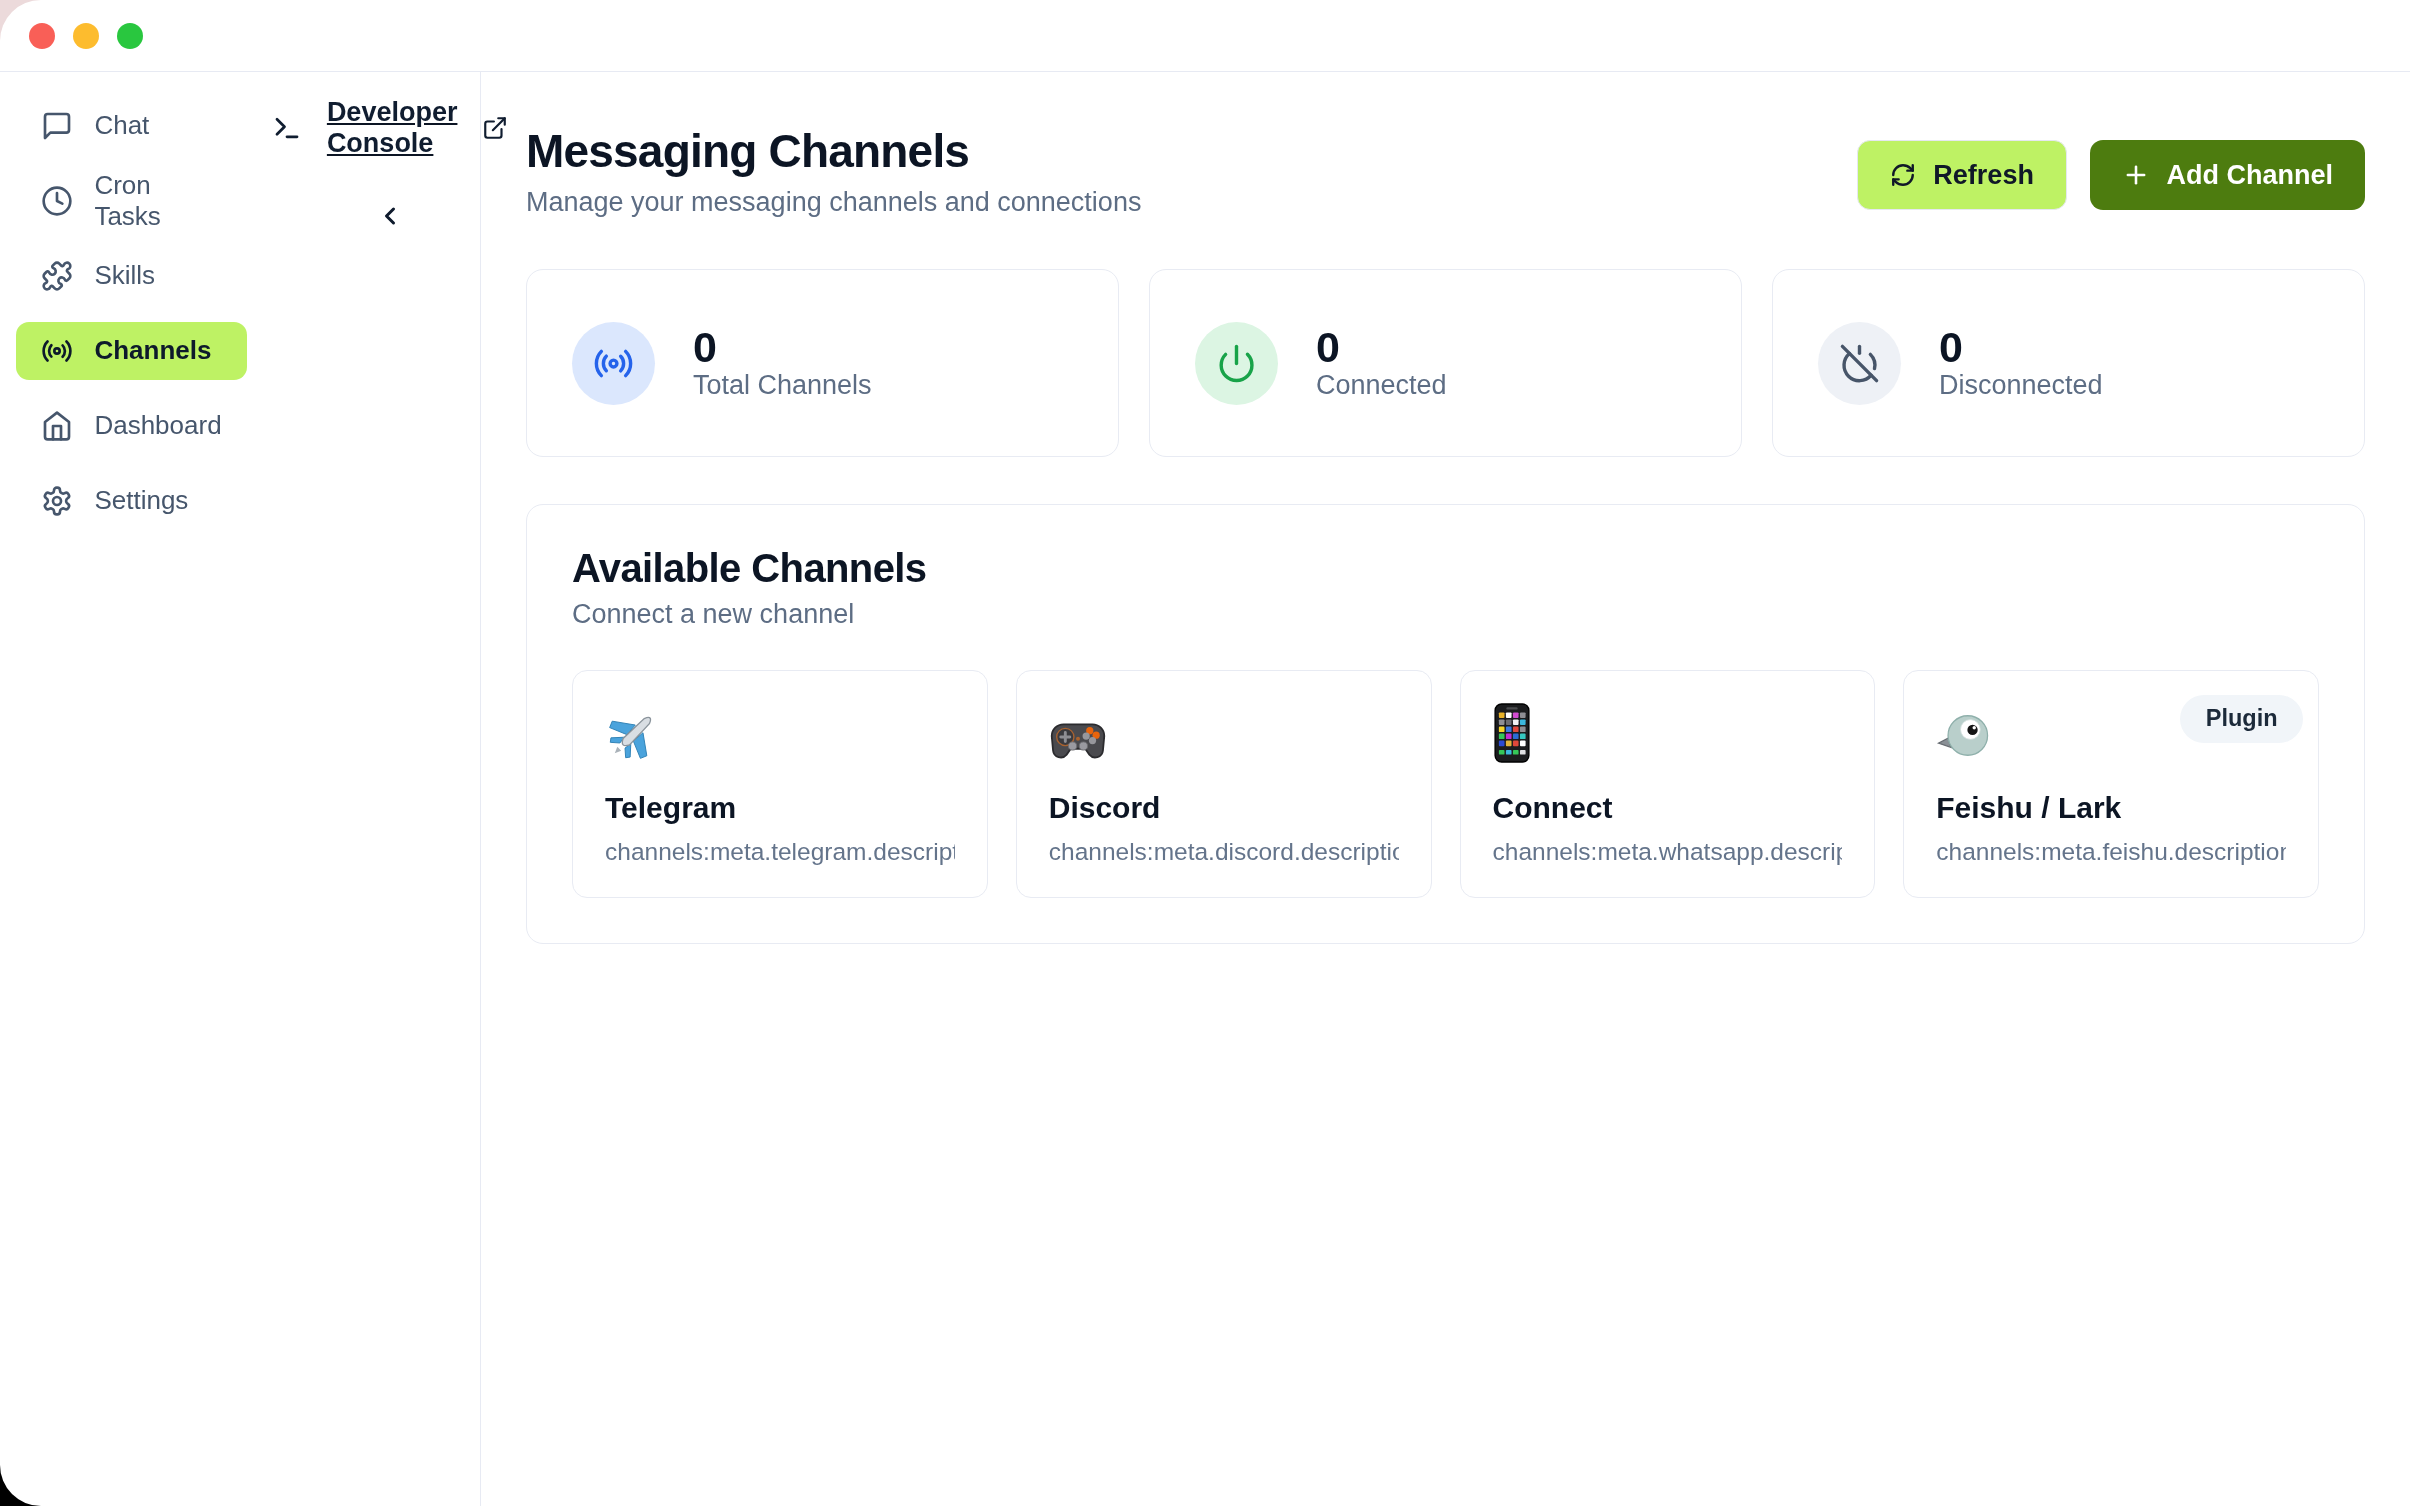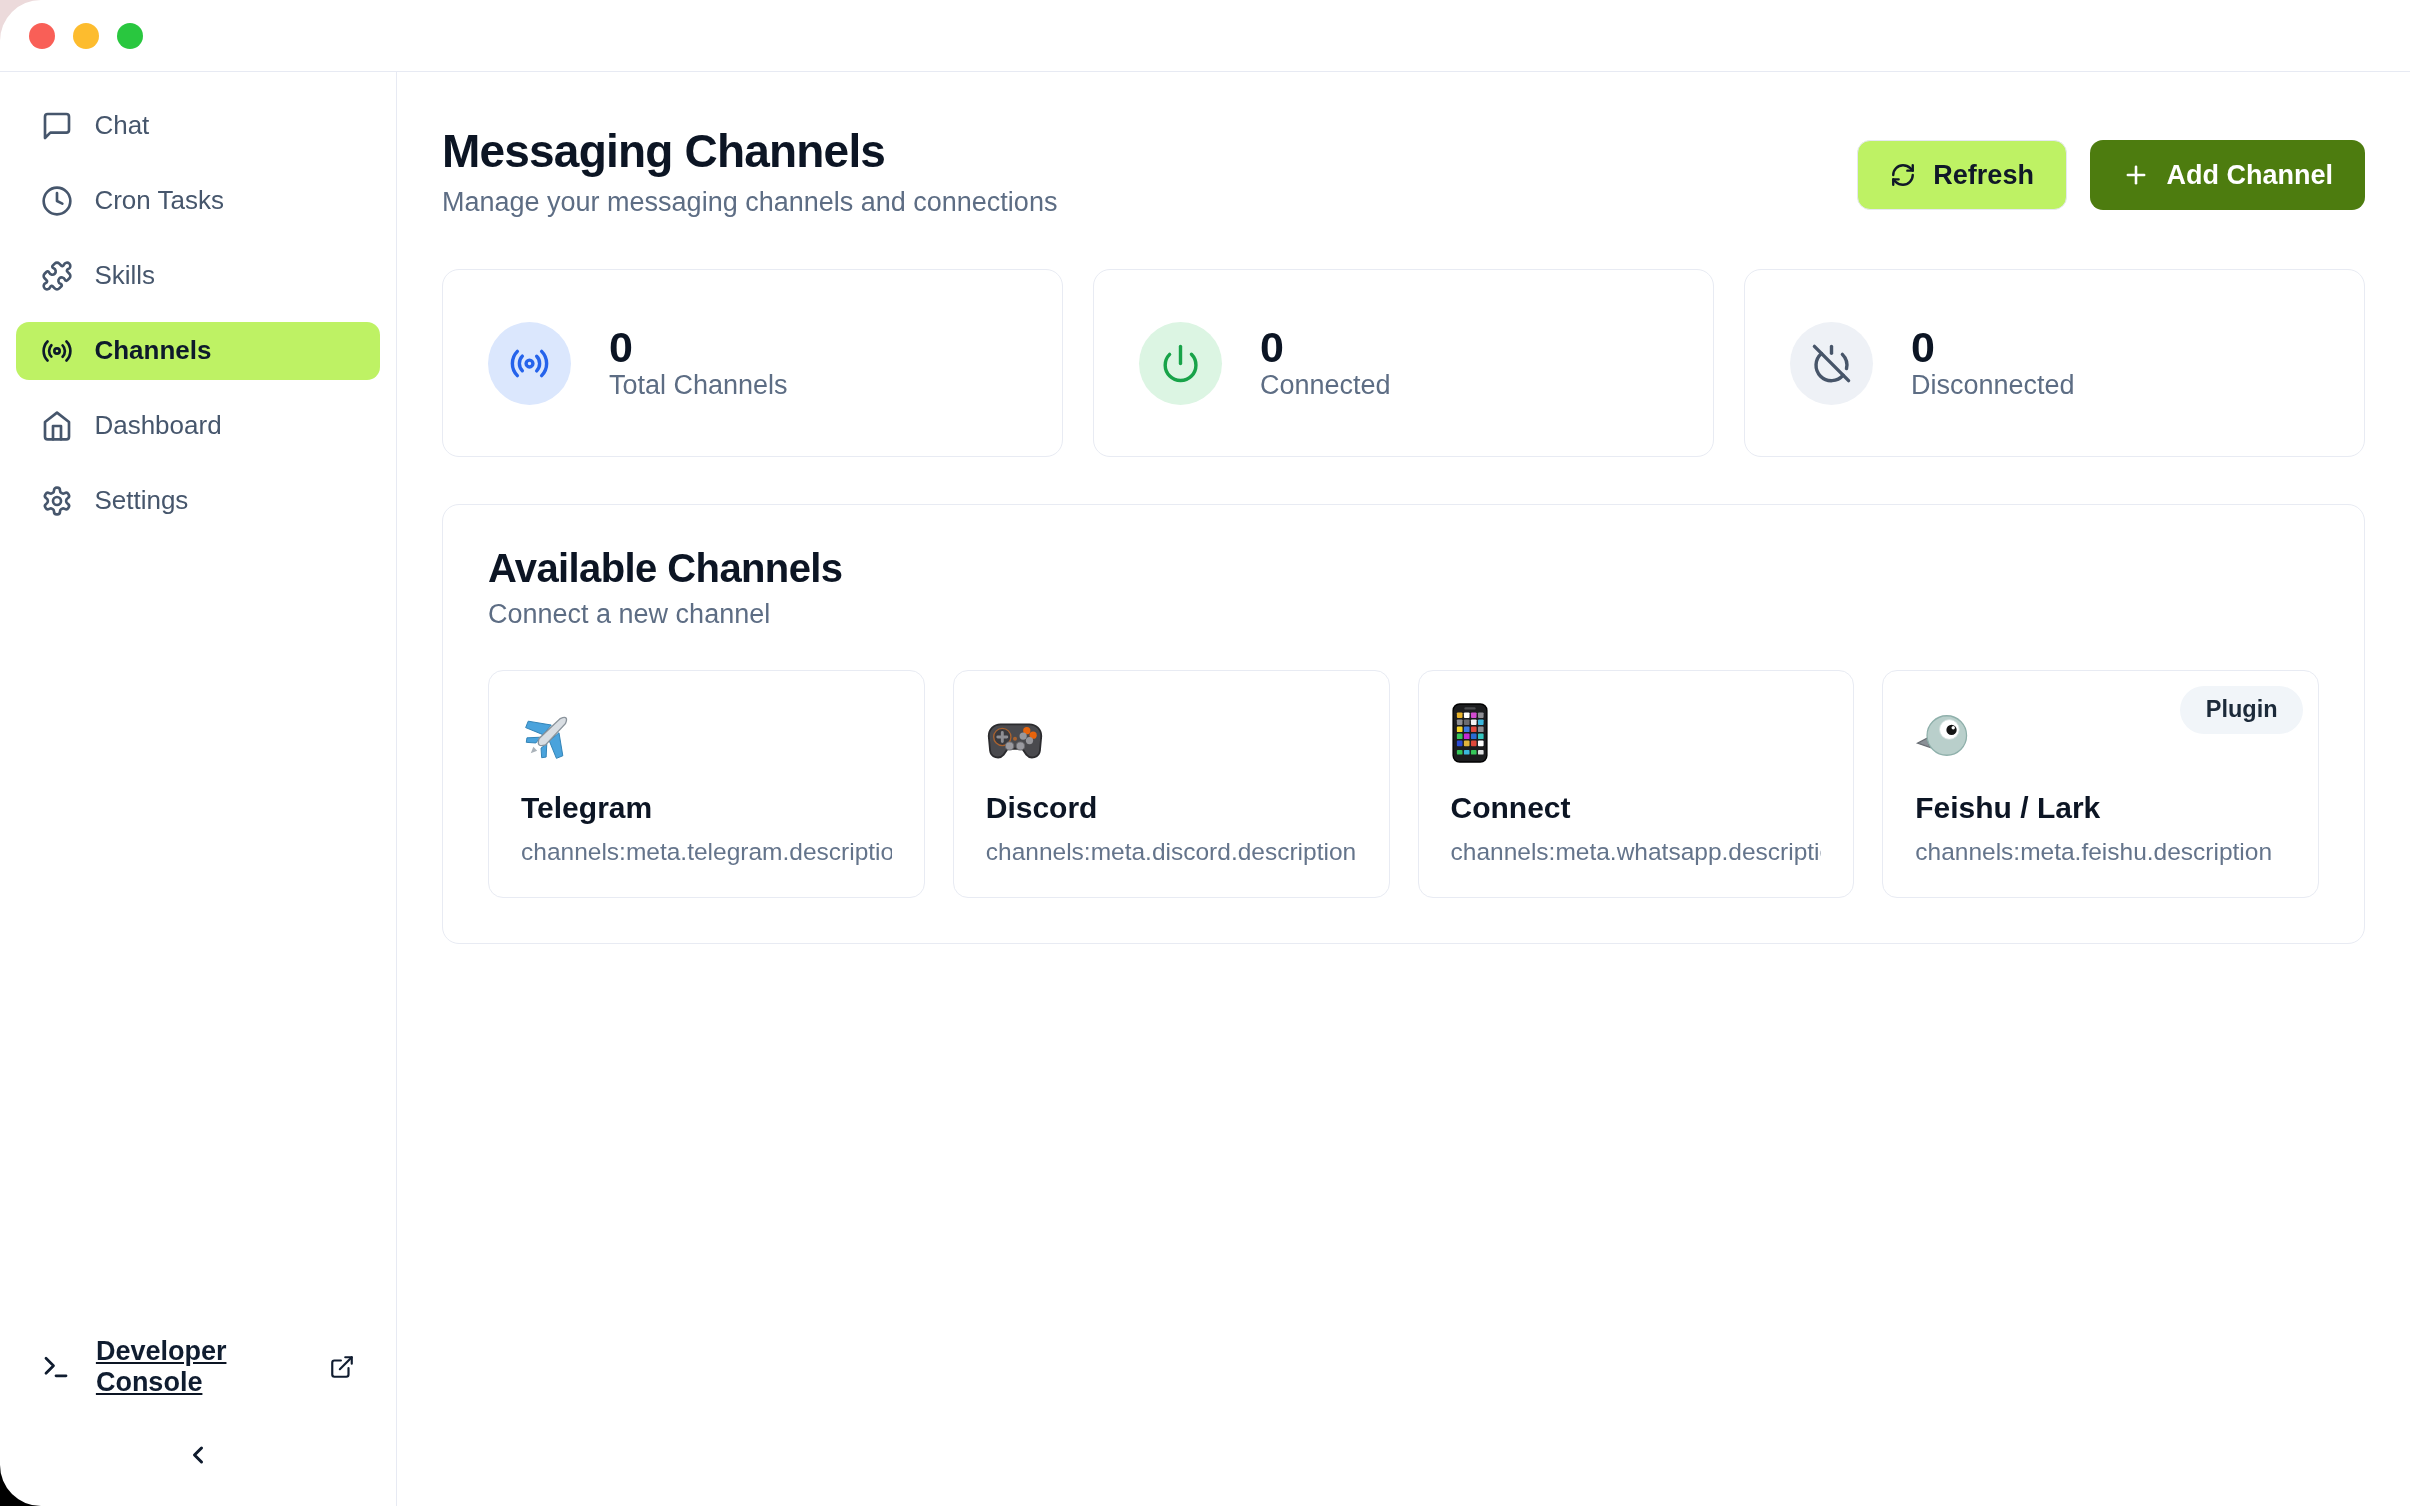--- a/index.html
+++ b/index.html
@@ -13,22 +13,22 @@
     position:absolute; inset:0; background:#fff;
     border-radius:41px 0 0 41px; overflow:hidden;
     display:flex; flex-direction:column;
   }
   
   .titlebar { height:72px; flex:none; border-bottom:1.9px solid #e7eaf3;
     display:flex; align-items:center; padding-left:29px; gap:18px; }
   .tl { width:26px; height:26px; border-radius:50%; display:inline-block; cursor:pointer; }
   
   .content-row { flex:1; display:flex; min-height:0; }
-  .sidebar { width:397px; flex:none; border-right:1.9px solid #e7eaf3;
-    display:flex; flex-direction:column; padding:24.5px 16px 28px; }
+  .sidebar { width:481px; flex:none; border-right:1.9px solid #e7eaf3;
+    display:flex; flex-direction:row; padding:24.5px 16px 28px; }
   .nav { flex:1; display:flex; flex-direction:column; gap:17px; }
   .nav-item { display:flex; align-items:center; gap:21px; padding:0 25.4px; height:58px;
     border-radius:13px; color:#46566c; font-size:26px; font-weight:500; cursor:pointer; }
   .nav-item svg { width:32px; height:32px; flex:none; }
   .nav-item.active { background:#bef264; color:#0d1a2b; font-weight:700; }
   .sidebar-bottom { display:flex; flex-direction:column; gap:38px;text-decoration:underline; }
   .dev-row { display:flex; align-items:center; gap:24.5px; padding:0 25.4px;
     color:#101d30; font-size:27px; font-weight:700; cursor:pointer; }
   .dev-row .grow { flex:1; }
   .dev-row svg { flex:none; }
@@ -62,21 +62,21 @@
     padding:41px 45px 45px; background:#fff; }
   .h2 { font-size:40px; font-weight:700; letter-spacing:-0.6px; color:#0c1524; }
   .panel-sub { font-size:27px; color:#5d6d84; margin-top:7.5px; }
   .channel-grid { display:grid; grid-template-columns:repeat(4,1fr); gap:28px; margin-top:40px; }
   .channel-card { position:relative; border:1.9px solid #e8ebf3; border-radius:15px;
     padding:32px; height:228px; background:#fff; cursor:pointer; overflow:hidden; }
   .channel-icon { height:60px; display:flex; align-items:flex-end; }
   .channel-name { margin-top:28px; font-size:30px; font-weight:600; color:#0c1524; }
   .channel-desc { margin-top:13px; font-size:24.5px; color:#64748b;
     white-space:nowrap; overflow:hidden; }
-  .badge { position:absolute; top:15px; right:15px; background:#f1f5f9; color:#1c2a3a;
+  .badge { position:absolute; top:24px; right:15px; background:#f1f5f9; color:#1c2a3a;
     font-size:23.5px; font-weight:700; padding:10.4px 25.4px; border-radius:941px; }
   .ico { fill:none; stroke:currentColor; stroke-width:2; stroke-linecap:round; stroke-linejoin:round; }
 </style>
 </head>
 <body>
 
 <div class="window">
 
   <div class="titlebar">
     <span class="tl" style="background:#f95f57"></span>

